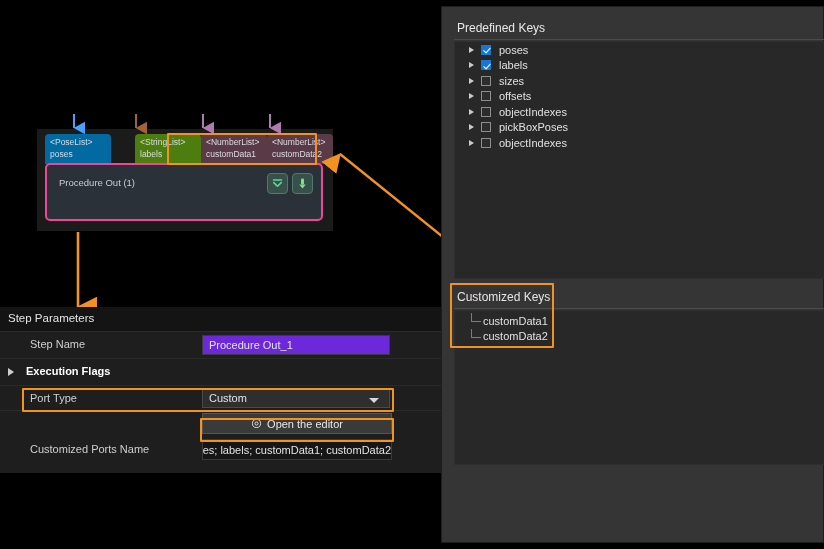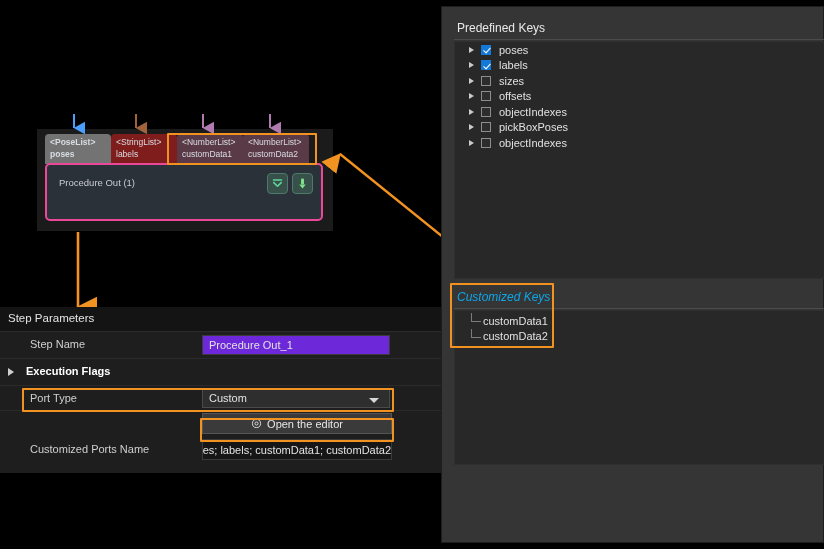--- a/index.html
+++ b/index.html
@@ -42,22 +42,22 @@
     padding: 3px 4px 0 5px;
     border-radius: 4px 4px 0 0;
     font-size: 8.5px;
     line-height: 11.5px;
     color: #d9dde2;
     overflow: hidden;
     position: relative;
   }
   .port .ptype { display: block; white-space: nowrap; }
   .port .pname { display: block; white-space: nowrap; }
-  .port-pose   { background: #737373; font-weight: bold; }
-  .port-string { background: #7f1d1d; }
+  .port-pose   { background: #0369a1; }
+  .port-string { background: #4d7c0f; margin-left: 24px; }
   .port-num    { background: #5b3a48; }
 
   #node-body {
     position: absolute;
     left: 45px;
     top: 163px;
     width: 278px;
     height: 58px;
     box-sizing: border-box;
     background: #2b3138;
@@ -328,23 +328,22 @@
     font-size: 11px;
     color: #e0e0e0;
     white-space: nowrap;
   }
 
   #custom-section { left: 9px; top: 283px; right: 0; height: 185px; }
   #custom-title {
     position: absolute;
     left: 6px; top: 0px;
     font-size: 12px;
-    color: #0ea5e9;
-    white-space: nowrap;
-    font-style: italic;
+    color: #e5e5e5;
+    white-space: nowrap;
   }
   #custom-rule {
     position: absolute;
     left: 3px; top: 18px;
     width: 370px; height: 1px;
     background: #4b4b4b;
   }
   #custom-list {
     position: absolute;
     left: 3px; top: 20px;

